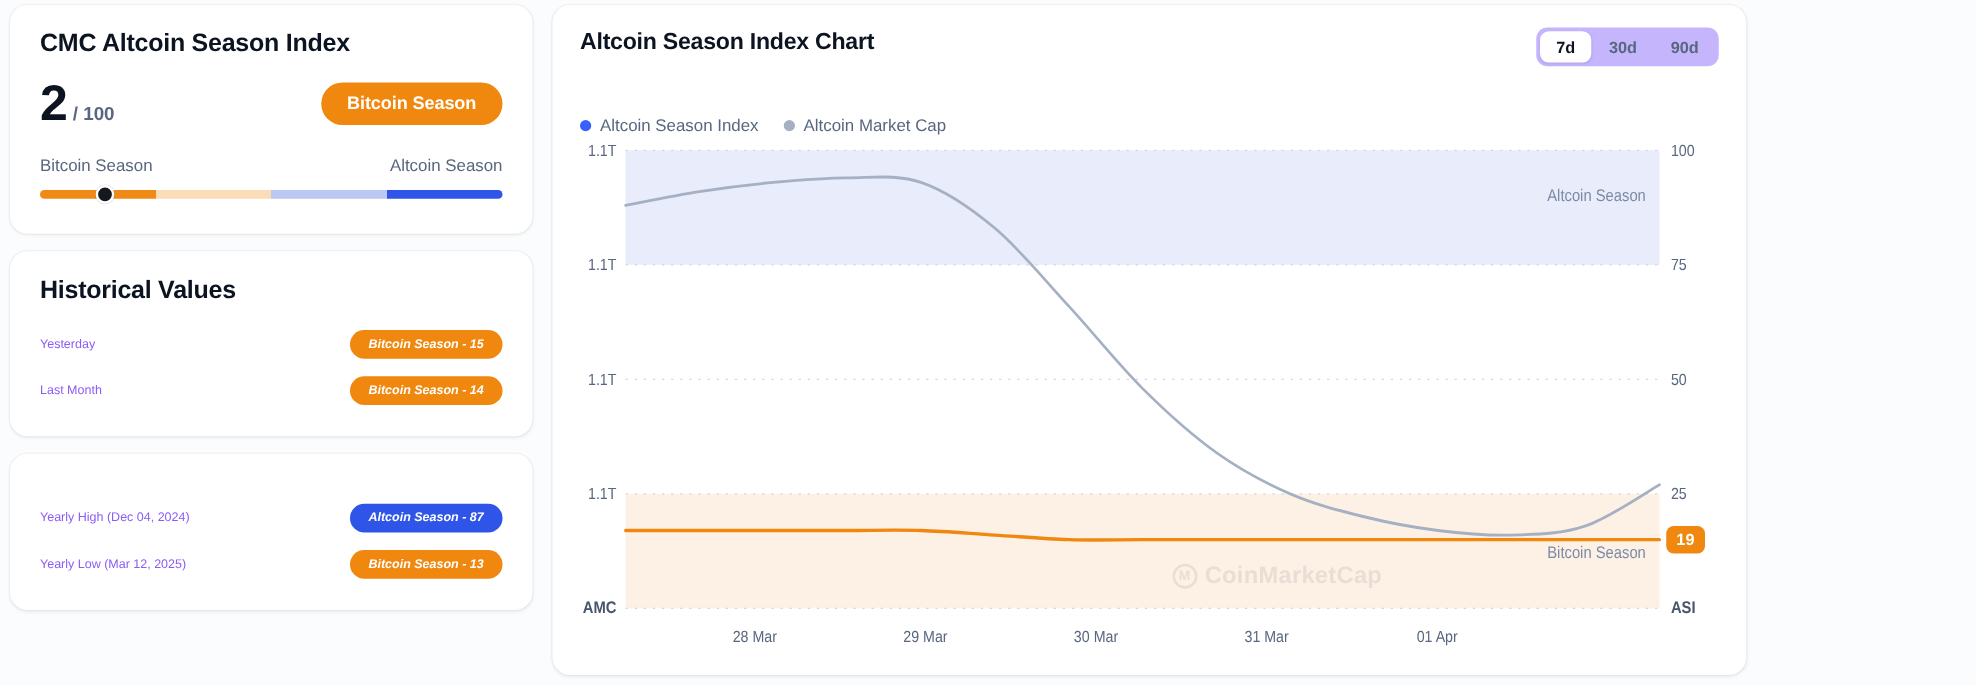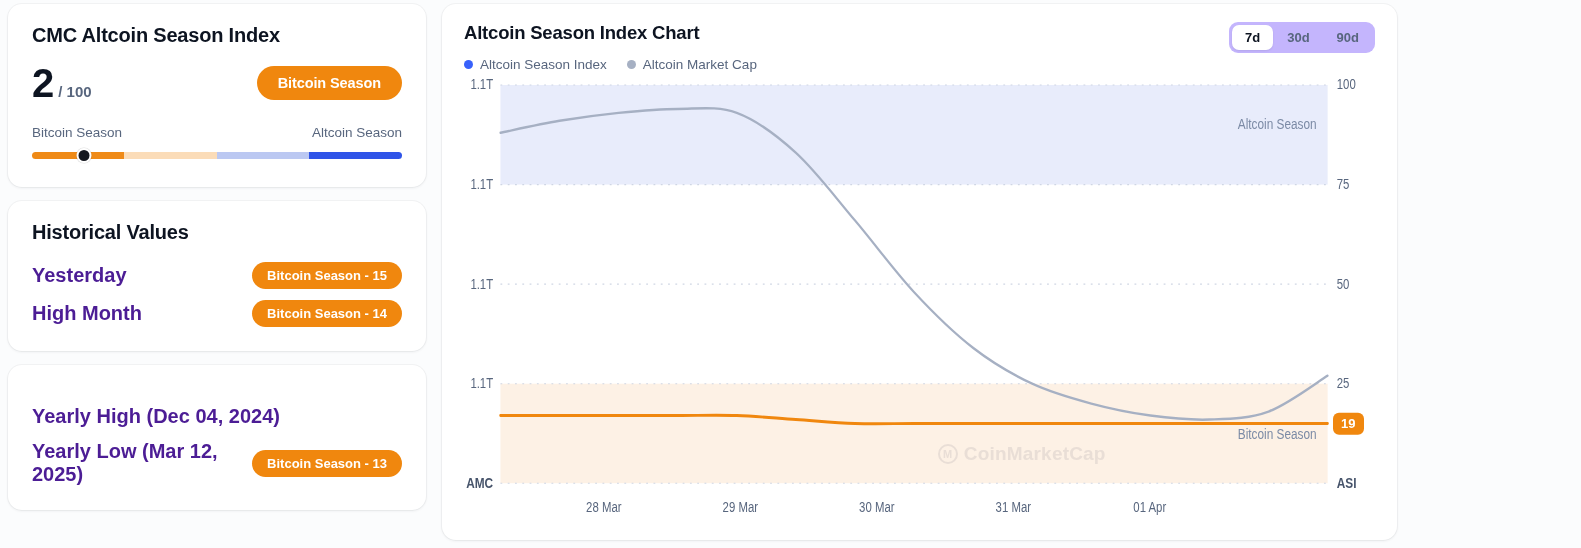--- a/index.html
+++ b/index.html
@@ -48,37 +48,37 @@
   .scale-knob {
     position: absolute; top: -1px; width: 15px; height: 15px; border-radius: 50%;
     background: #15181f; border: 2.5px solid #fff; box-shadow: 0 0 0 .5px rgba(0,0,0,.12);
     transform: translateX(-50%); cursor: pointer;
   }
 
   
   .card-list { padding: 20px 24px 24px 24px; }
   .list-rows { margin-top: 18px; display: flex; flex-direction: column; gap: 11px; }
   .list-row { display: flex; align-items: center; justify-content: space-between; min-height: 26px; }
-  .row-label { font-size: 20px; color: #4c1d95; font-weight: 700; }
+  .row-label { font-size: 10px; color: #8b5cf6; font-weight: 400; }
   .badge {
     display: inline-flex; align-items: center; justify-content: center;
-    font-size: 13px; font-weight: 700; color: #fff;
+    font-size: 10px; font-weight: 700; color: #fff;
     padding: 6px 15px; border-radius: 999px; white-space: nowrap; cursor: pointer;
-    font-family: "Liberation Sans", sans-serif; border: none;
+    font-family: "Liberation Sans", sans-serif; border: none; font-style: italic;
   }
   .badge.btc { background: #f0870e; }
   .badge.alt { background: #2f54e8; }
 
   
   .right-col { flex: 1 1 auto; display: flex; }
   .card-chart { flex: 1 1 auto; padding: 18px 22px 14px 22px; position: relative; display: flex; flex-direction: column; }
   .chart-head { display: flex; justify-content: space-between; align-items: flex-start; }
   .chart-title { font-size: 18.5px; font-weight: 700; color: #0d1421; letter-spacing: -.2px; }
   .legend { display: flex; align-items: center; gap: 20px; margin-top: 13px; }
-  .legend-item { display: flex; align-items: center; gap: 7px; cursor: pointer; }
+  .legend-item { display: flex; align-items: center; gap: 7px; cursor: pointer; margin-top: 36px; }
   .legend-dot { width: 9px; height: 9px; border-radius: 50%; }
   .legend-dot.asi { background: #3861fb; }
   .legend-dot.amc { background: #a6b0c3; }
   .legend-label { font-size: 13.5px; color: #58667e; font-weight: 500; }
 
   .range-toggle {
     display: inline-flex; align-items: center; background: #c4b5fd;
     border-radius: 9px; padding: 3px; gap: 1px;
   }
   .range-btn {
@@ -133,30 +133,31 @@
     </div>
 
     <div class="card card-list">
       <div class="card-title">Historical Values</div>
       <div class="list-rows" id="historical-rows">
           <div class="list-row">
             <span class="row-label">Yesterday</span>
             <button class="badge btc">Bitcoin Season - 15</button>
           </div>
           <div class="list-row">
-            <span class="row-label">High Month</span>
+            <span class="row-label">Last Month</span>
             <button class="badge btc">Bitcoin Season - 14</button>
           </div>
         </div>
     </div>
 
     <div class="card card-list">
       <div class="list-rows" id="yearly-rows">
           <div class="list-row">
             <span class="row-label">Yearly High (Dec 04, 2024)</span>
+            <button class="badge alt">Altcoin Season - 87</button>
           </div>
           <div class="list-row">
             <span class="row-label">Yearly Low (Mar 12, 2025)</span>
             <button class="badge btc">Bitcoin Season - 13</button>
           </div>
         </div>
     </div>
   </div>
 
   <div class="right-col">

